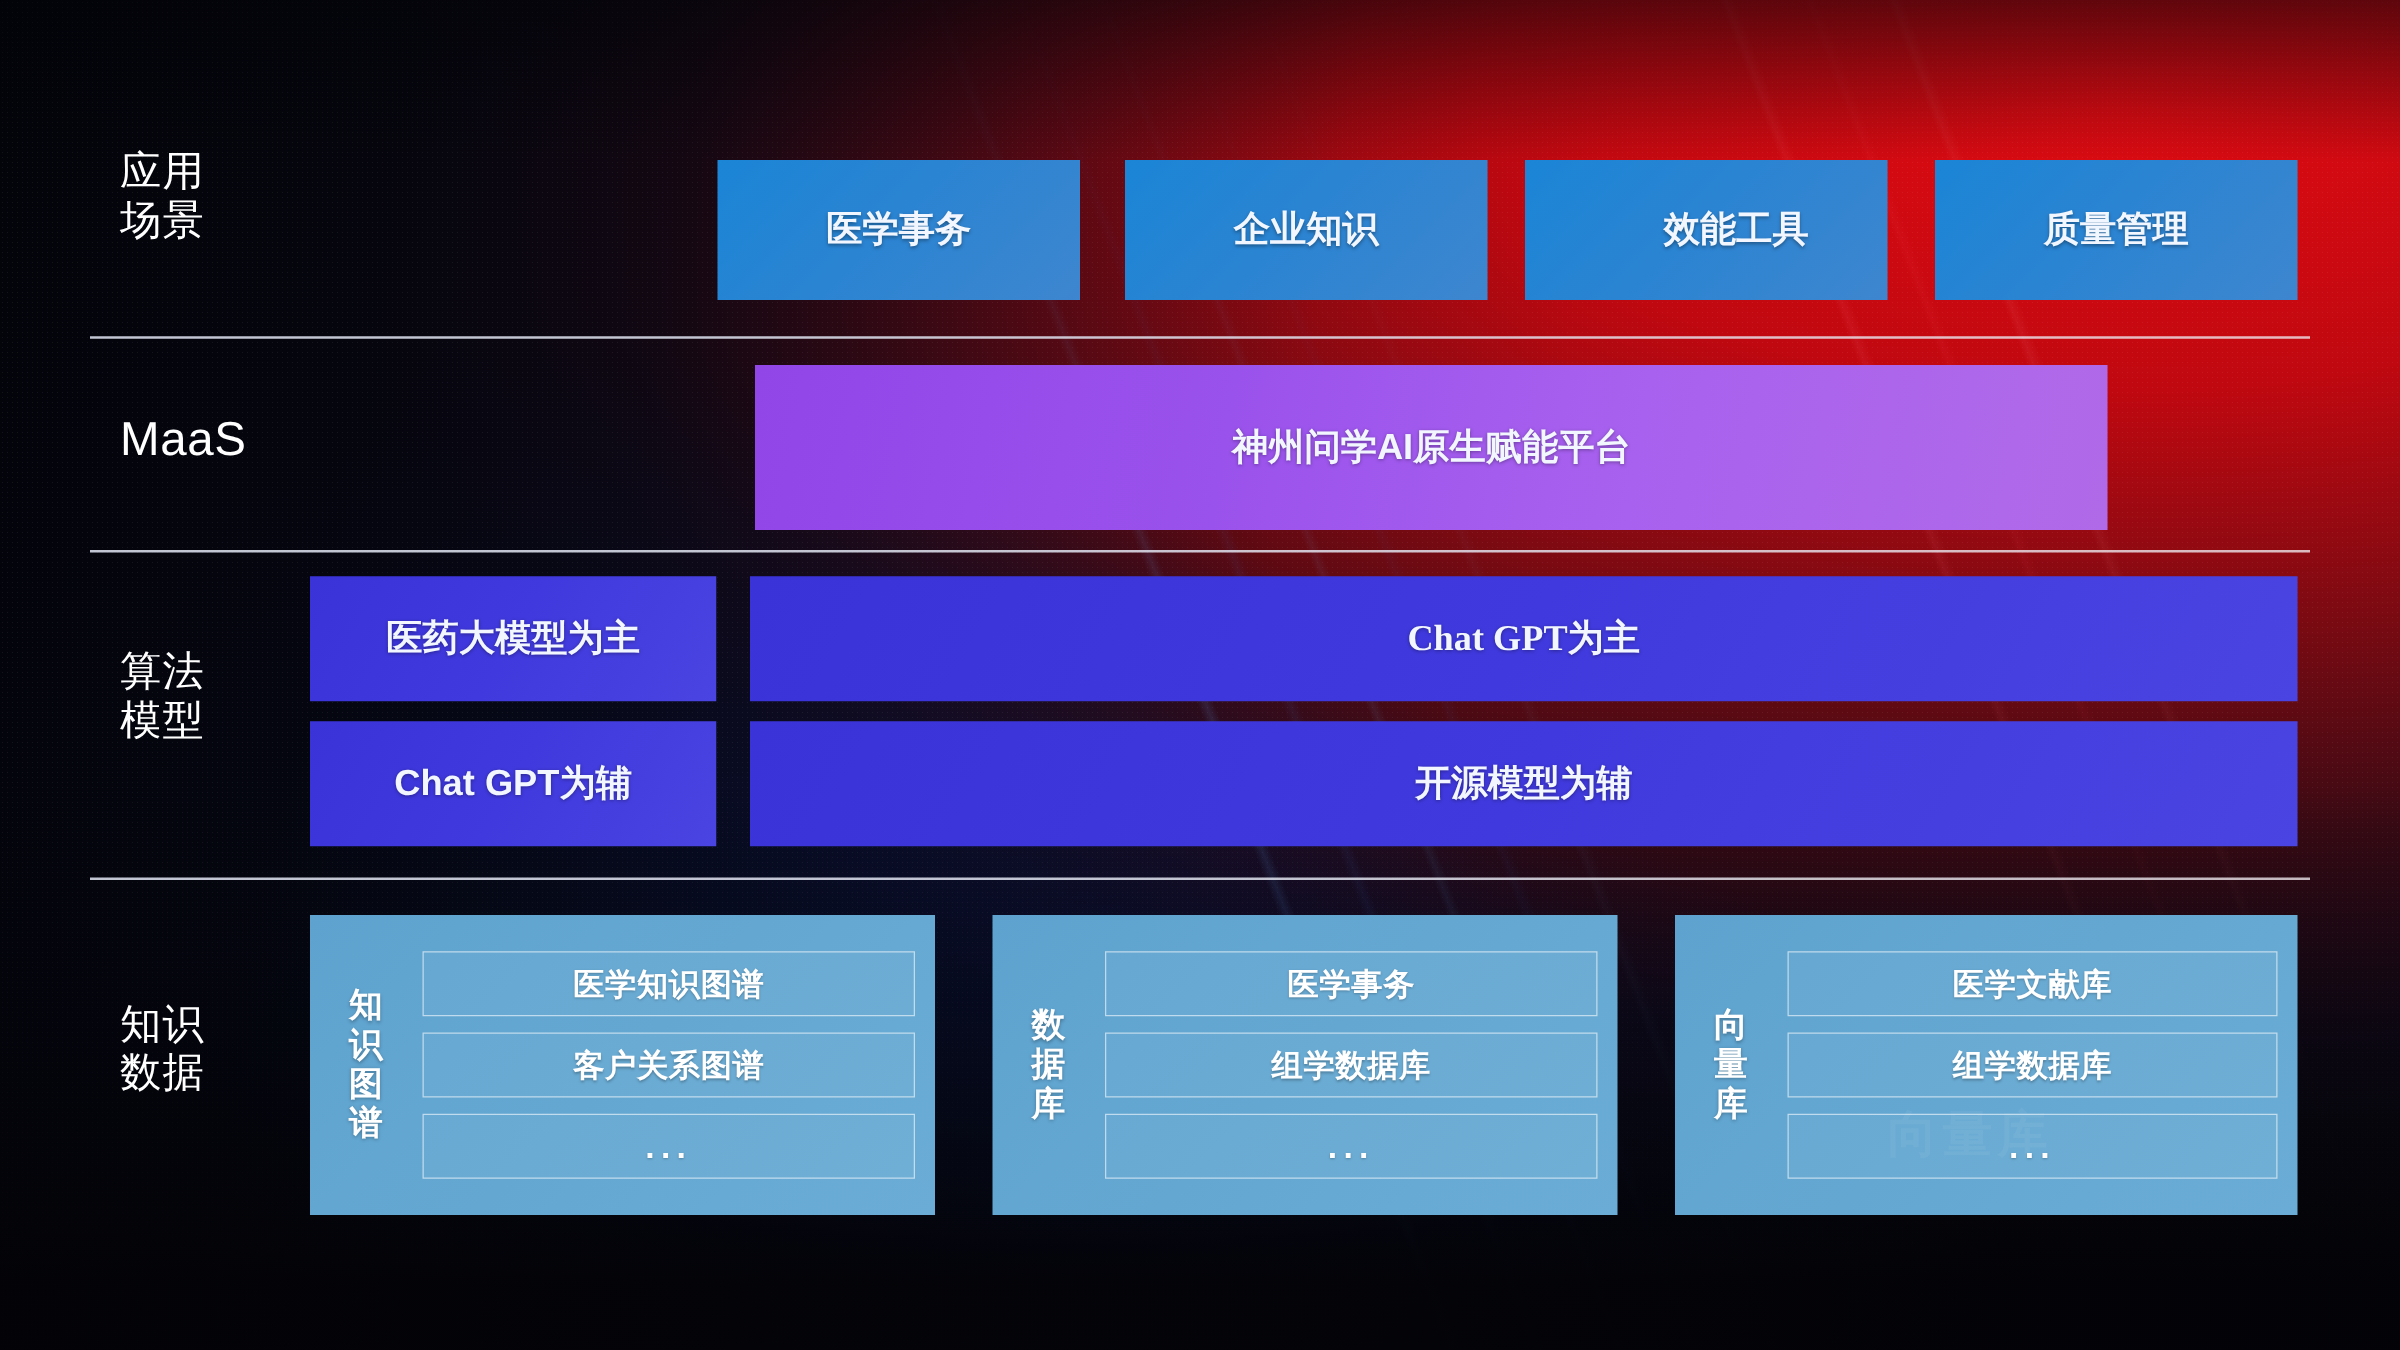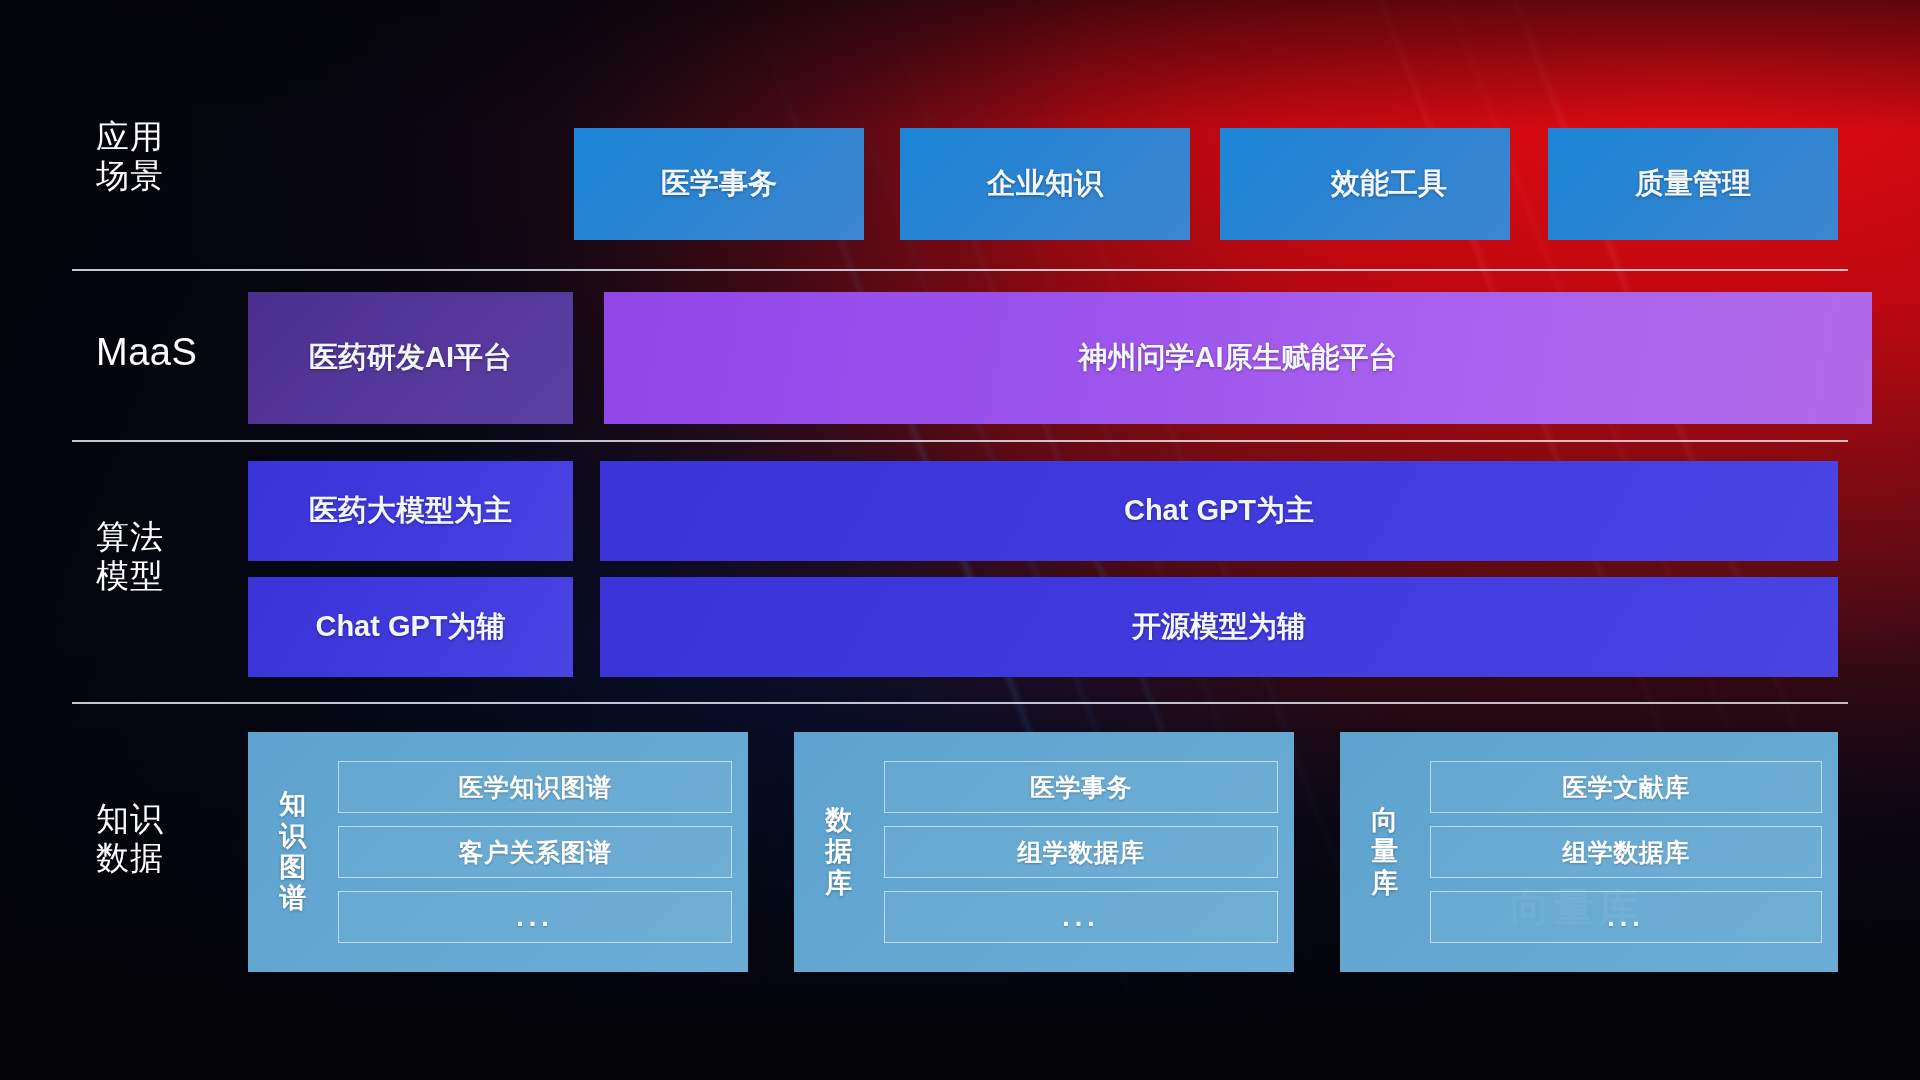--- a/index.html
+++ b/index.html
@@ -244,32 +244,31 @@
 
     <div class="card app-card" style="left:574px; width:290px;">医学事务</div>
     <div class="card app-card" style="left:900px; width:290px;">企业知识</div>
     <div class="card app-card" style="left:1220px; width:290px;padding-left:48px;">效能工具</div>
     <div class="card app-card" style="left:1548px; width:290px;">质量管理</div>
 
     <div class="divider" style="top:269px;"></div>
 
     <div class="row-label maas" style="top:330px;">MaaS</div>
 
-    <div class="card maas-left" style="left:248px; width:325px;">医药研发AI平台</div>
-    <div class="card maas-right" style="left:604px; width:1268px;">神州问学AI原生赋能平台</div>
+    <div class="card maas-right" style="left:604px; width:1082px;">神州问学AI原生赋能平台</div>
 
     <div class="divider" style="top:440px;"></div>
 
     <div class="row-label" style="top:518px;">
       <div>算法</div>
       <div>模型</div>
     </div>
 
     <div class="card algo-card algo-row-a" style="left:248px; width:325px;">医药大模型为主</div>
-    <div class="card algo-card algo-row-a" style="left:600px; width:1238px;">Chat GPT为主</div>
+    <div class="card algo-card algo-row-a" style="left:600px; width:1238px;font-family:Liberation Serif, serif;">Chat GPT为主</div>
 
     <div class="card algo-card algo-row-b" style="left:248px; width:325px;">Chat GPT为辅</div>
     <div class="card algo-card algo-row-b" style="left:600px; width:1238px;">开源模型为辅</div>
 
     <div class="divider" style="top:702px;"></div>
 
     <div class="row-label" style="top:800px;">
       <div>知识</div>
       <div>数据</div>
     </div>

